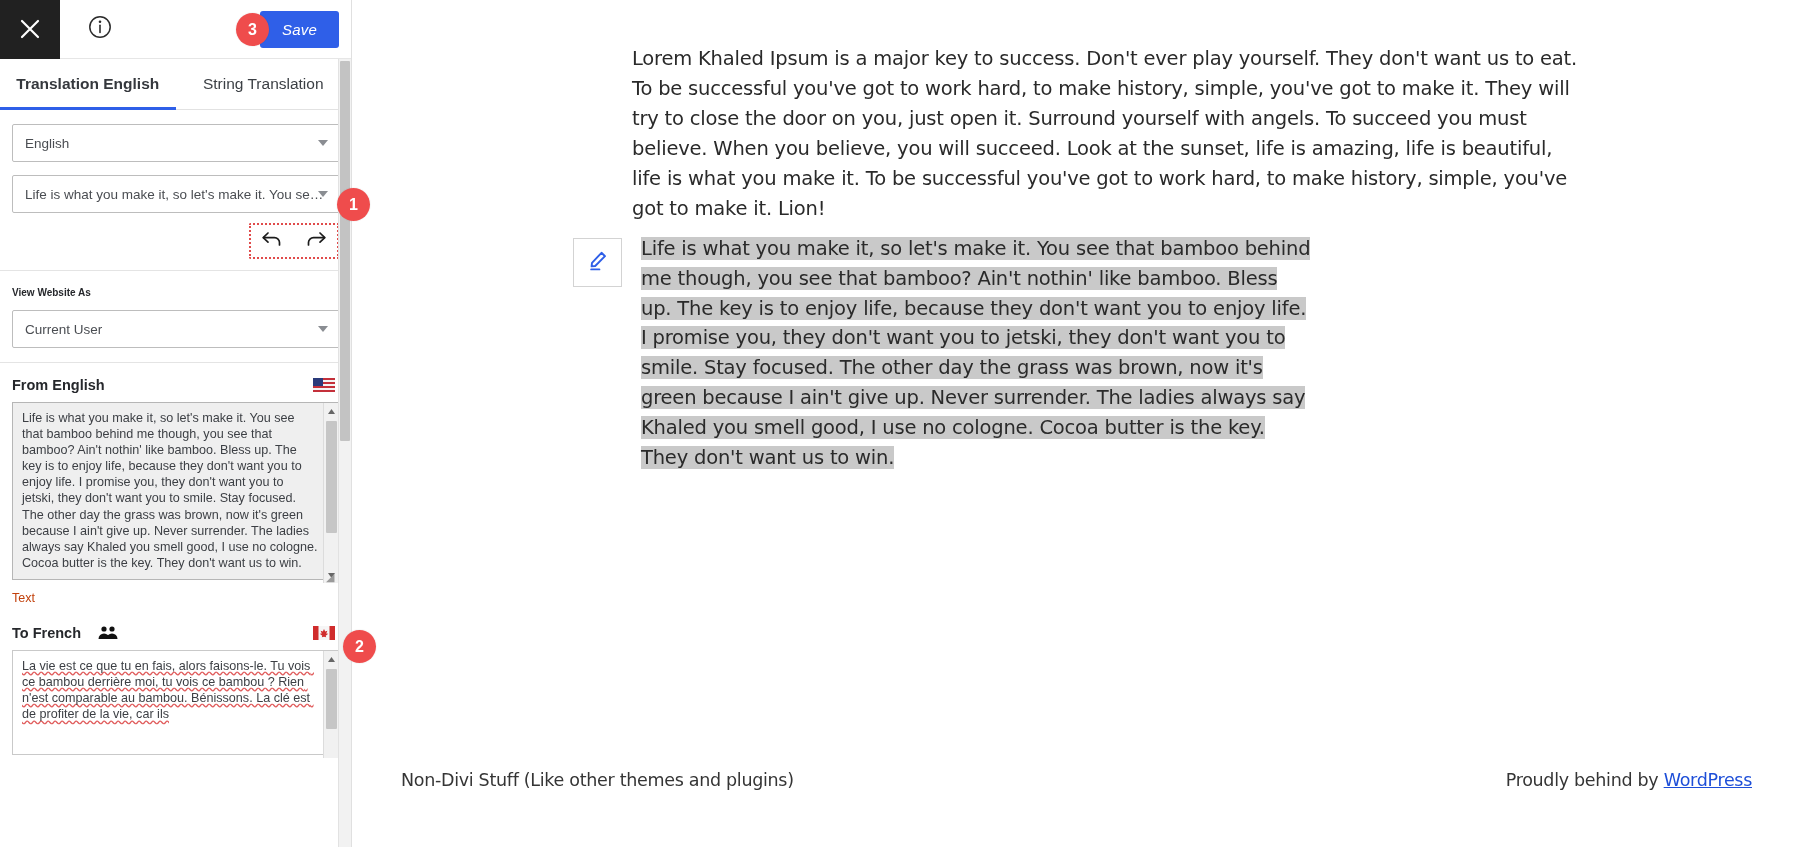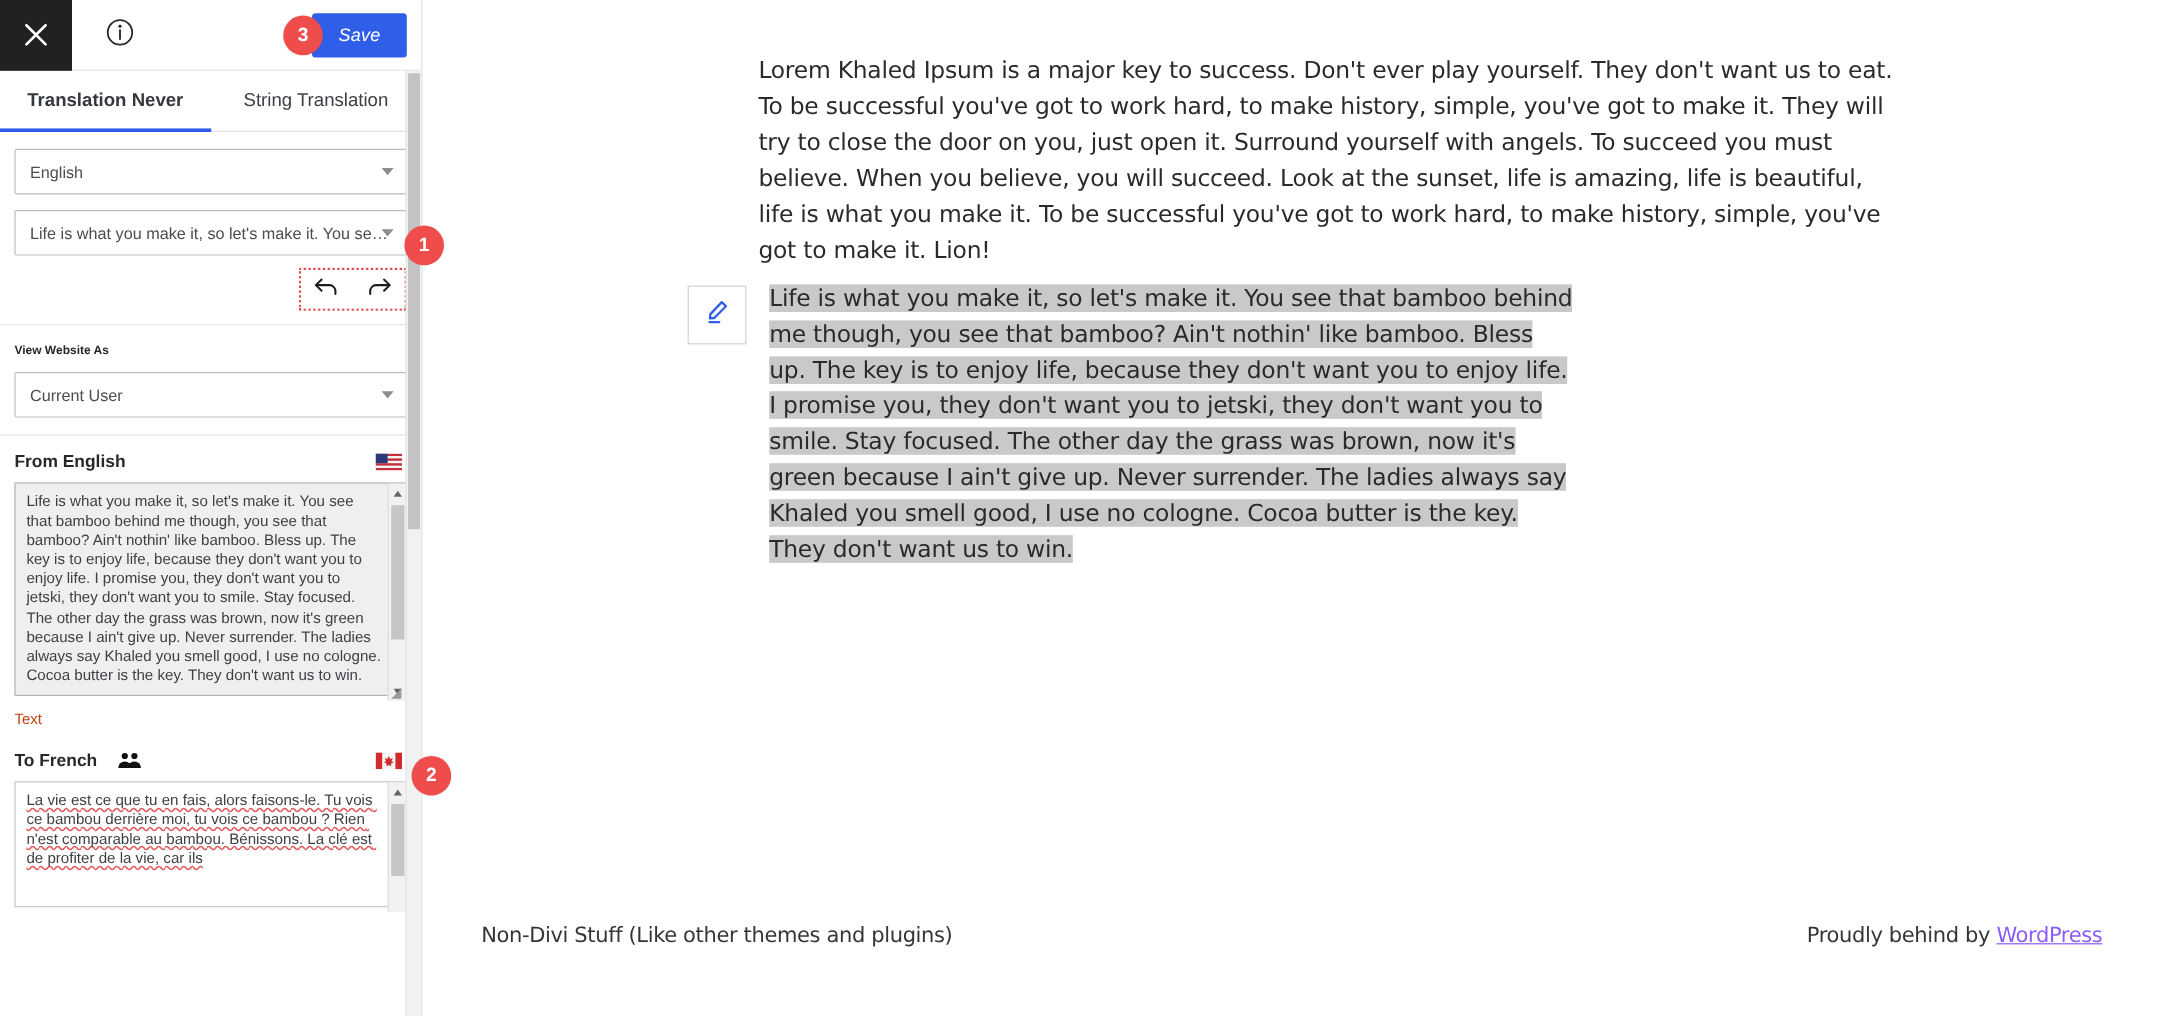--- a/index.html
+++ b/index.html
@@ -278,21 +278,21 @@
     display: flex;
     justify-content: space-between;
     align-items: baseline;
   }
   .footer-txt {
     font-family: "DejaVu Sans", sans-serif;
     font-size: 17.5px;
     color: #353535;
     letter-spacing: -0.3px;
   }
-  .footer-txt a { color: #8b5cf6; text-decoration: underline; }
+  .footer-txt a { color: #1d4ed8; text-decoration: underline; }
 </style>
 </head>
 <body>
 
 <div id="root">
 
   <div class="sidebar">
 
     <div class="topbar">
       <div class="close-btn">
@@ -308,21 +308,21 @@
             <circle cx="13" cy="13" r="10.2" stroke="#2b2b2b" stroke-width="1.5" fill="none"></circle>
             <circle cx="13" cy="7.8" r="1.3" fill="#2b2b2b"></circle>
             <path d="M13 11.2 L13 18.5" stroke="#2b2b2b" stroke-width="1.6" stroke-linecap="round"></path>
           </svg>
         </span>
       </div>
       <button class="save-btn">Save</button>
     </div>
 
     <div class="tabs">
-      <div class="tab active">Translation Never</div>
+      <div class="tab active">Translation English</div>
       <div class="tab inactive">String Translation</div>
     </div>
 
     <div class="select-group">
       <div class="sel">
         <span>English</span>
         <span class="caret"></span>
       </div>
       <div class="sel">
         <span>Life is what you make it, so let's make it. You se…</span>

